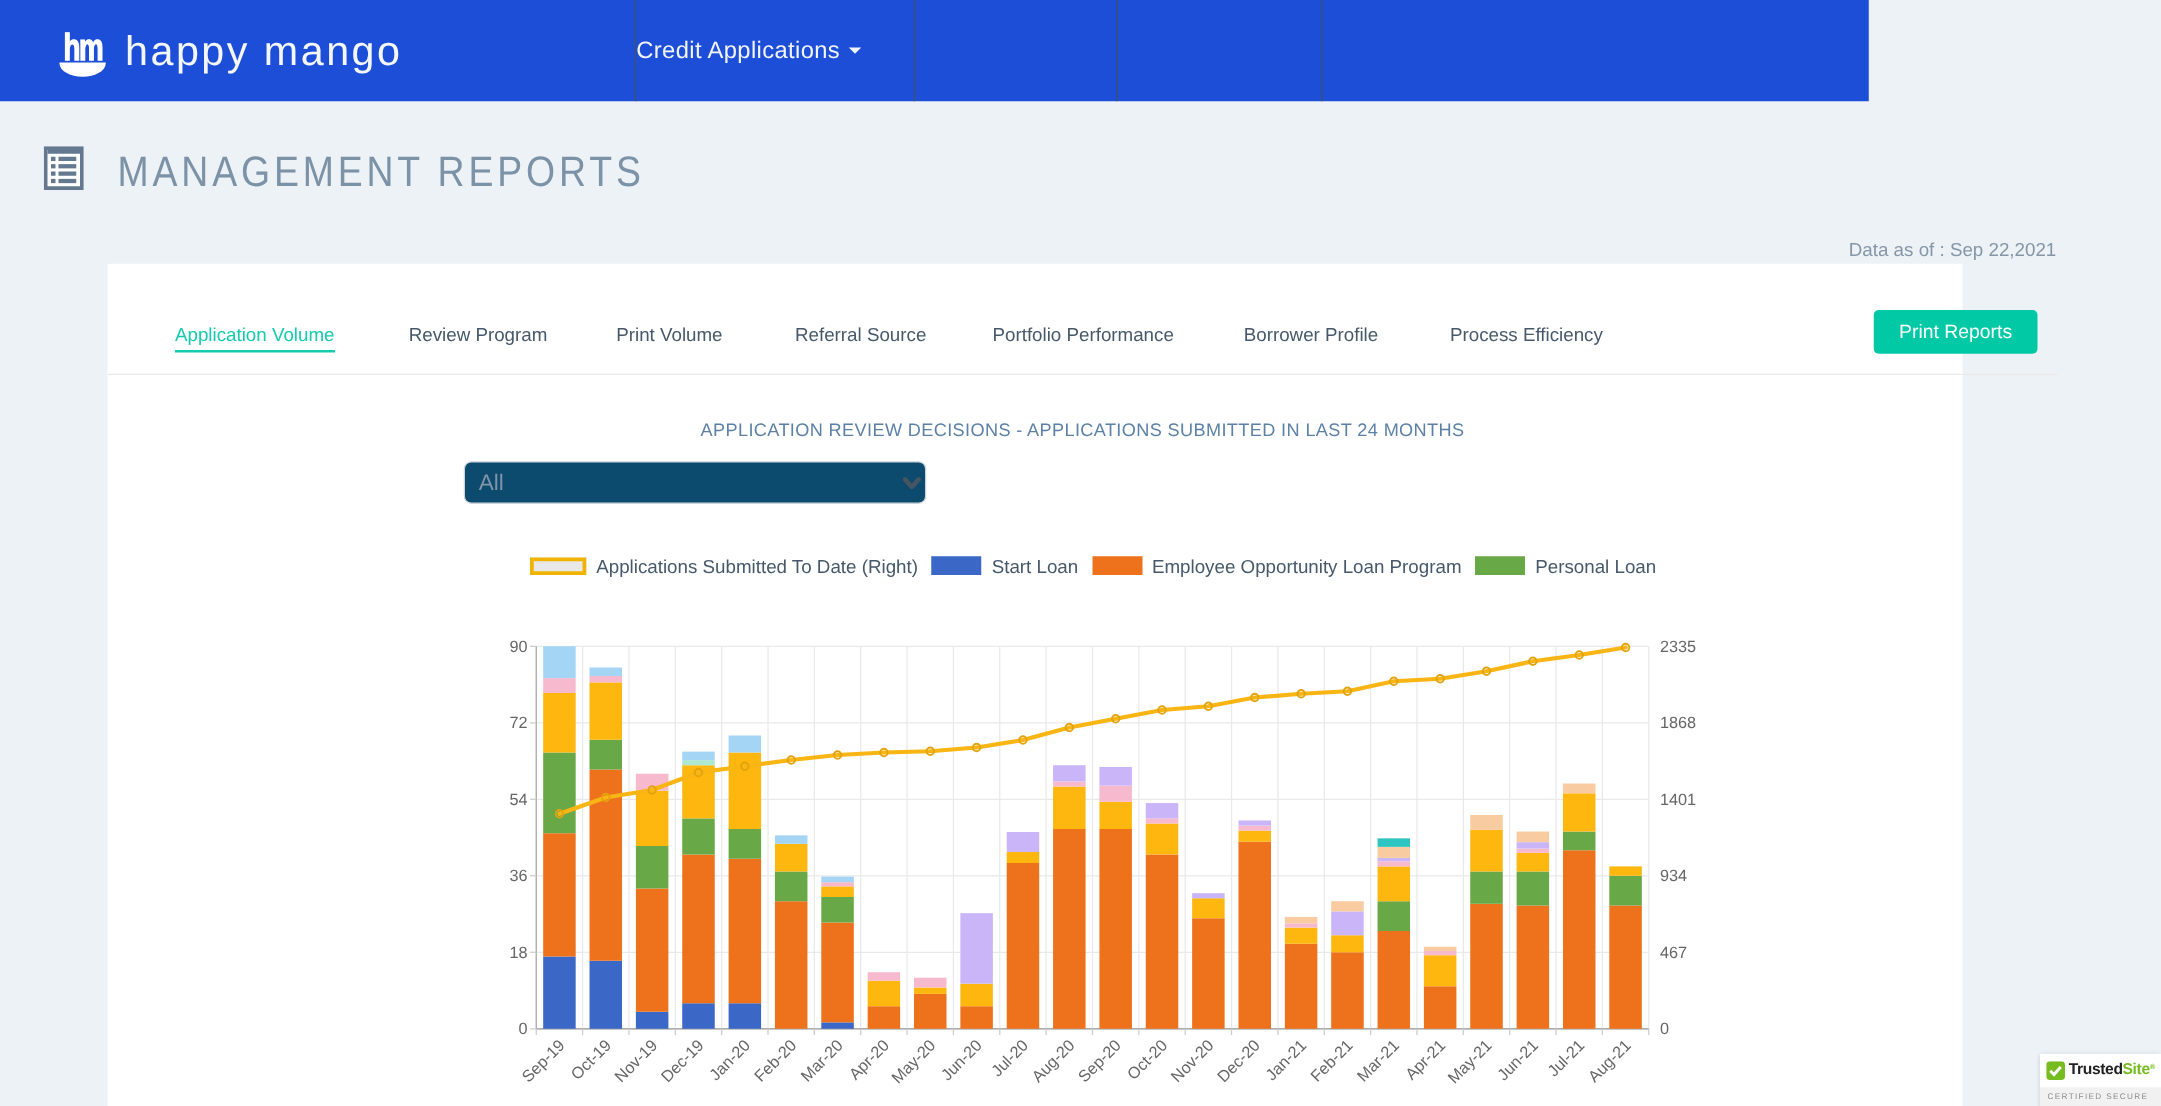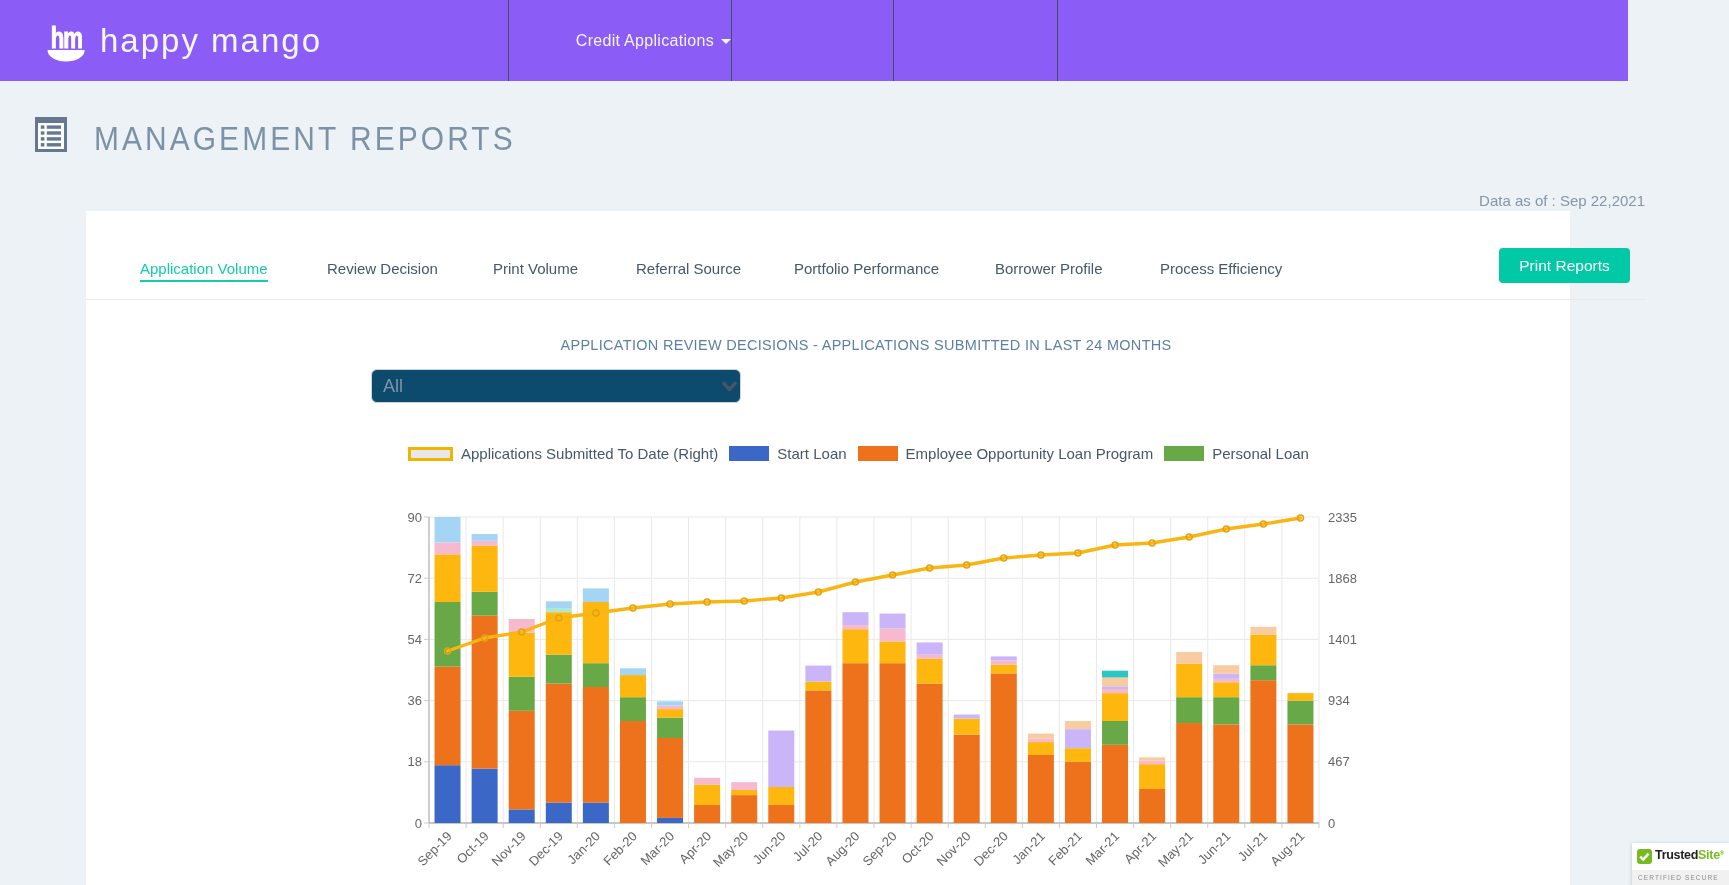--- a/index.html
+++ b/index.html
@@ -1,36 +1,36 @@
 <!DOCTYPE html>
 <html><head>
 <meta charset="utf-8">
 <title>Management Reports</title>
 <style>
 * { margin:0; padding:0; box-sizing:border-box; }
 html,body { width:1729px; height:885px; overflow:hidden; font-family:"Liberation Sans", sans-serif; background:#edf2f6; }
-.navbar { position:absolute; left:0; top:0; width:1628px; height:81px; background:#8b5cf6;text-decoration:underline; }
+.navbar { position:absolute; left:0; top:0; width:1495px; height:81px; background:#1d4ed8;text-decoration:underline; }
 .logo { position:absolute; left:47px; top:20px; }
 .brand { position:absolute; left:100px; top:22px; font-size:33px; color:#f4f7f9; letter-spacing:2px; font-weight:400; }
 .navsep { position:absolute; top:0; width:1px; height:81px; background:#42505f; }
-.navitem { position:absolute; top:0; height:81px; line-height:81px; text-align:right; color:#f2f5f8; font-size:16px; letter-spacing:0.3px; }
+.navitem { position:absolute; top:0; height:81px; line-height:81px; text-align:left; color:#f2f5f8; font-size:19px; letter-spacing:0.3px; }
 .caret { display:inline-block; width:0; height:0; border-left:5px solid transparent; border-right:5px solid transparent; border-top:5px solid #f2f5f8; margin-left:7px; vertical-align:middle; }
 .pagetitle-icon { position:absolute; left:35px; top:117px; }
 .pagetitle { position:absolute; left:94px; top:119px; font-size:34px; color:#7c92a7; letter-spacing:3.5px; font-weight:400; transform:scaleX(0.88); transform-origin:0 50%; white-space:nowrap; }
 .dataasof { position:absolute; top:192px; right:84px; font-size:15px; color:#8596a7; }
 .card { position:absolute; left:86px; top:211px; width:1484px; height:674px; background:#fff; }
 .tabs { position:absolute; left:0; top:0; width:1560px; height:89px; border-bottom:1px solid #eaeaea; }
 .tab { position:absolute; top:49px; font-size:15px; color:#46586a; white-space:nowrap; }
 .tab.active { color:#15cbad; padding-bottom:3px; border-bottom:2px solid #15cbad; }
 .printbtn { position:absolute; left:1413px; top:37px; width:131px; height:35px; background:#02c9a5; color:#fff; font-size:15.5px; text-align:center; line-height:35px; border-radius:4px; }
 .charttitle { position:absolute; left:0; top:126px; width:1560px; text-align:center; font-size:14.5px; color:#5d81a6; letter-spacing:0.3px; }
 .dropdown { position:absolute; left:285px; top:158px; width:370px; height:34px; border:1px solid #ccd3da; border-radius:6px; background:#0c4a6e; }
 .dropdown .ddtext { position:absolute; left:11px; top:6px; font-size:18px; color:#8094a8; }
 .dropdown svg { position:absolute; right:3px; top:9px; }
-.legend { position:absolute; left:322px; top:234px; font-size:0; white-space:nowrap; }
+.legend { position:absolute; left:338px; top:234px; font-size:0; white-space:nowrap; }
 .legend .item { display:inline-block; margin-right:11px; }
 .legend .box { display:inline-block; width:40px; height:15px; vertical-align:-2px; }
 .legend .box.first { width:45px; height:14px; }
 .legend .lbl { font-size:15px; color:#46586a; margin-left:8px; }
 .chartwrap { position:absolute; left:306px; top:289px; width:980px; height:385px; }
 .ts-badge { position:absolute; right:0; bottom:0; width:97px; height:42px; box-shadow:0 1px 4px rgba(0,0,0,0.2); }
 .ts-top { position:absolute; left:0; top:0; width:97px; height:27px; background:#fff; }
 .ts-top svg { position:absolute; left:5px; top:6px; }
 .ts-name { position:absolute; left:23px; top:5px; font-size:12.5px; font-weight:bold; color:#222; letter-spacing:-0.3px; white-space:nowrap; }
 .ts-site { color:#76bc21; }
@@ -63,21 +63,21 @@
         <rect x="11.8" y="20.2" width="14.2" height="3.4"></rect>
 <rect x="5.8" y="26.1" width="3.6" height="3.4"></rect>
         <rect x="11.8" y="26.1" width="14.2" height="3.4"></rect>
 </g>
 </svg></div>
 <div class="pagetitle">MANAGEMENT REPORTS</div>
 <div class="dataasof">Data as of : Sep 22,2021</div>
 <div class="card">
   <div class="tabs">
     <span class="tab active" style="left:54px">Application Volume</span>
-    <span class="tab" style="left:241px">Review Decision</span>
+    <span class="tab" style="left:241px">Review Program</span>
     <span class="tab" style="left:407px">Print Volume</span>
     <span class="tab" style="left:550px">Referral Source</span>
     <span class="tab" style="left:708px">Portfolio Performance</span>
     <span class="tab" style="left:909px">Borrower Profile</span>
     <span class="tab" style="left:1074px">Process Efficiency</span>
     <div class="printbtn">Print Reports</div>
   </div>
   <div class="charttitle">APPLICATION REVIEW DECISIONS - APPLICATIONS SUBMITTED IN LAST 24 MONTHS</div>
   <div class="dropdown">
     <span class="ddtext">All</span>

